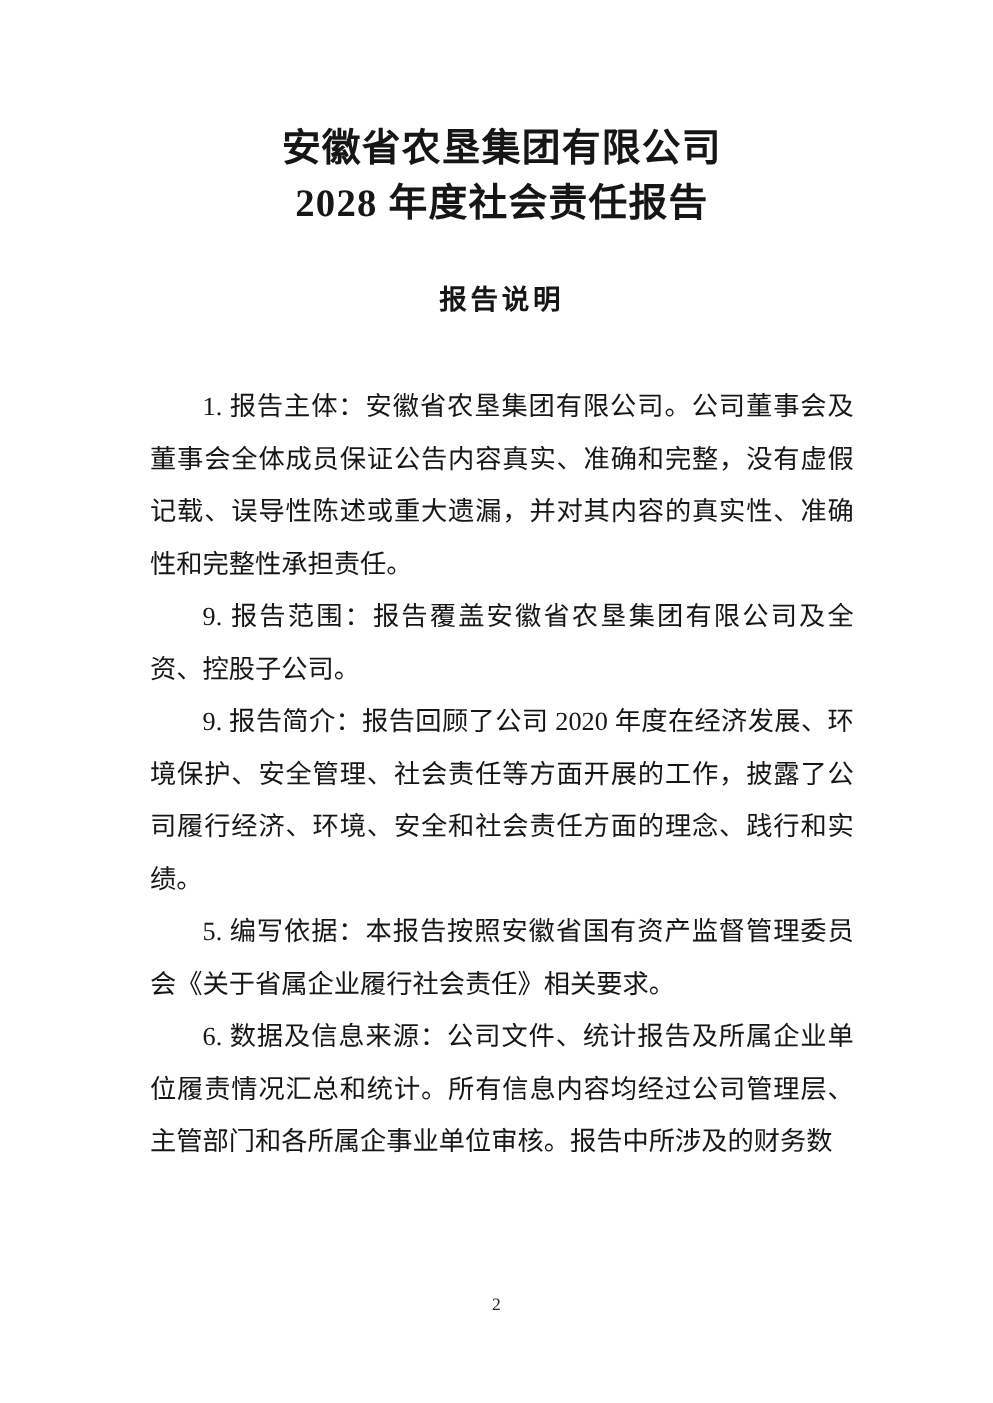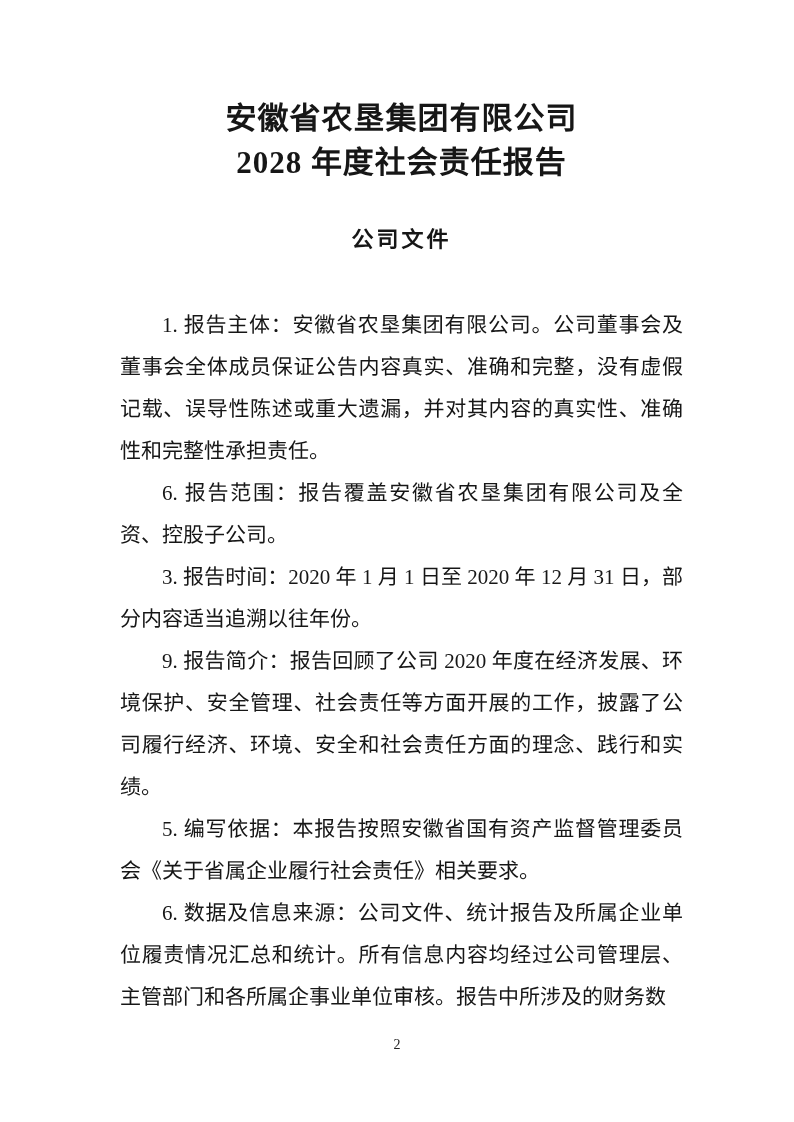--- a/index.html
+++ b/index.html
@@ -72,26 +72,25 @@
 <body>
 
 <div class="page">
   <div class="content">
 
     <div class="doc-title">
       <div class="title-line">安徽省农垦集团有限公司</div>
       <div class="title-line">2028 年度社会责任报告</div>
     </div>
 
-    <div class="section-heading">公司文件</div>
+    <div class="section-heading">报告说明</div>
 
     <div class="body-text">
       <p>1. 报告主体：安徽省农垦集团有限公司。公司董事会及董事会全体成员保证公告内容真实、准确和完整，没有虚假记载、误导性陈述或重大遗漏，并对其内容的真实性、准确性和完整性承担责任。</p>
-      <p>6. 报告范围：报告覆盖安徽省农垦集团有限公司及全资、控股子公司。</p>
-      <p>3. 报告时间：2020 年 1 月 1 日至 2020 年 12 月 31 日，部分内容适当追溯以往年份。</p>
+      <p>9. 报告范围：报告覆盖安徽省农垦集团有限公司及全资、控股子公司。</p>
       <p>9. 报告简介：报告回顾了公司 2020 年度在经济发展、环境保护、安全管理、社会责任等方面开展的工作，披露了公司履行经济、环境、安全和社会责任方面的理念、践行和实绩。</p>
       <p>5. 编写依据：本报告按照安徽省国有资产监督管理委员会《关于省属企业履行社会责任》相关要求。</p>
       <p>6. 数据及信息来源：公司文件、统计报告及所属企业单位履责情况汇总和统计。所有信息内容均经过公司管理层、主管部门和各所属企事业单位审核。报告中所涉及的财务数</p>
     </div>
 
   </div>
 
   <div class="page-number">2</div>
 </div>
 

